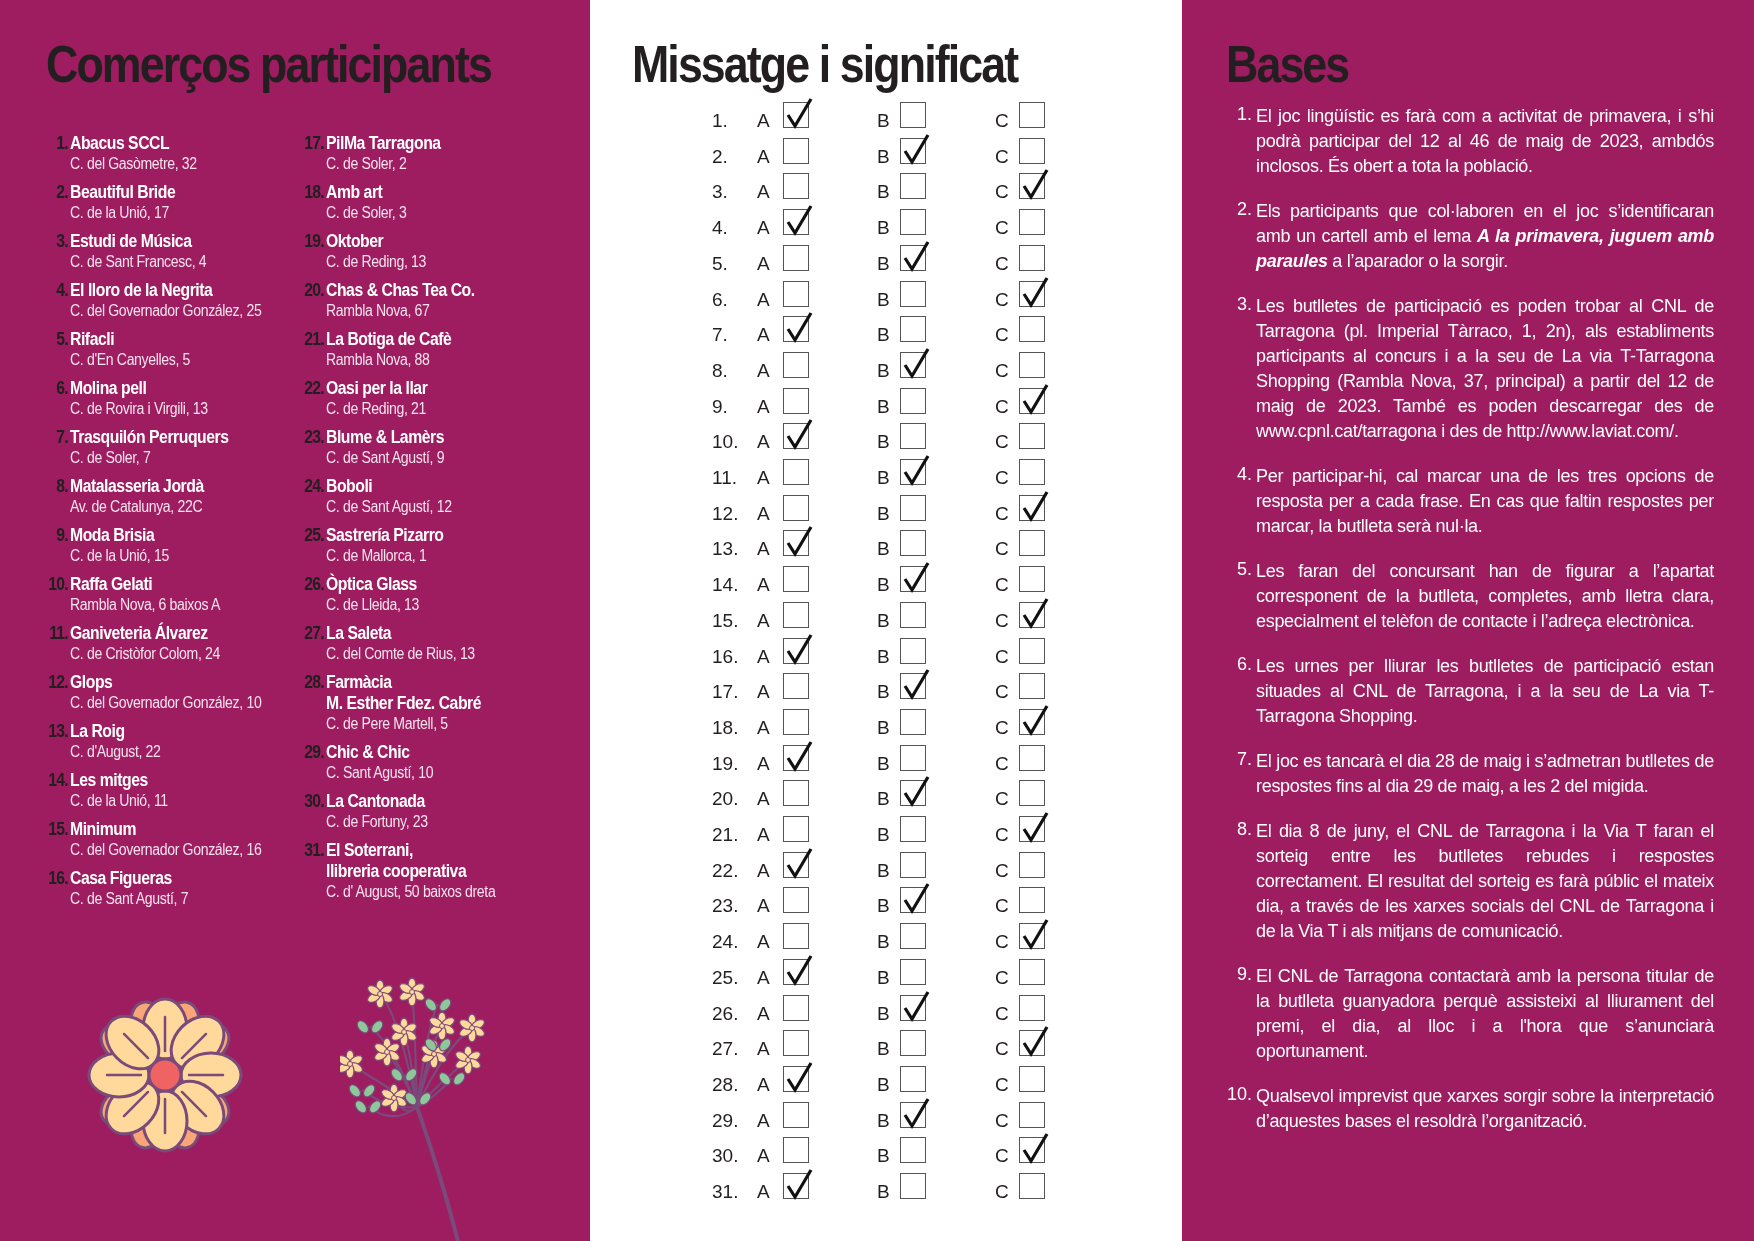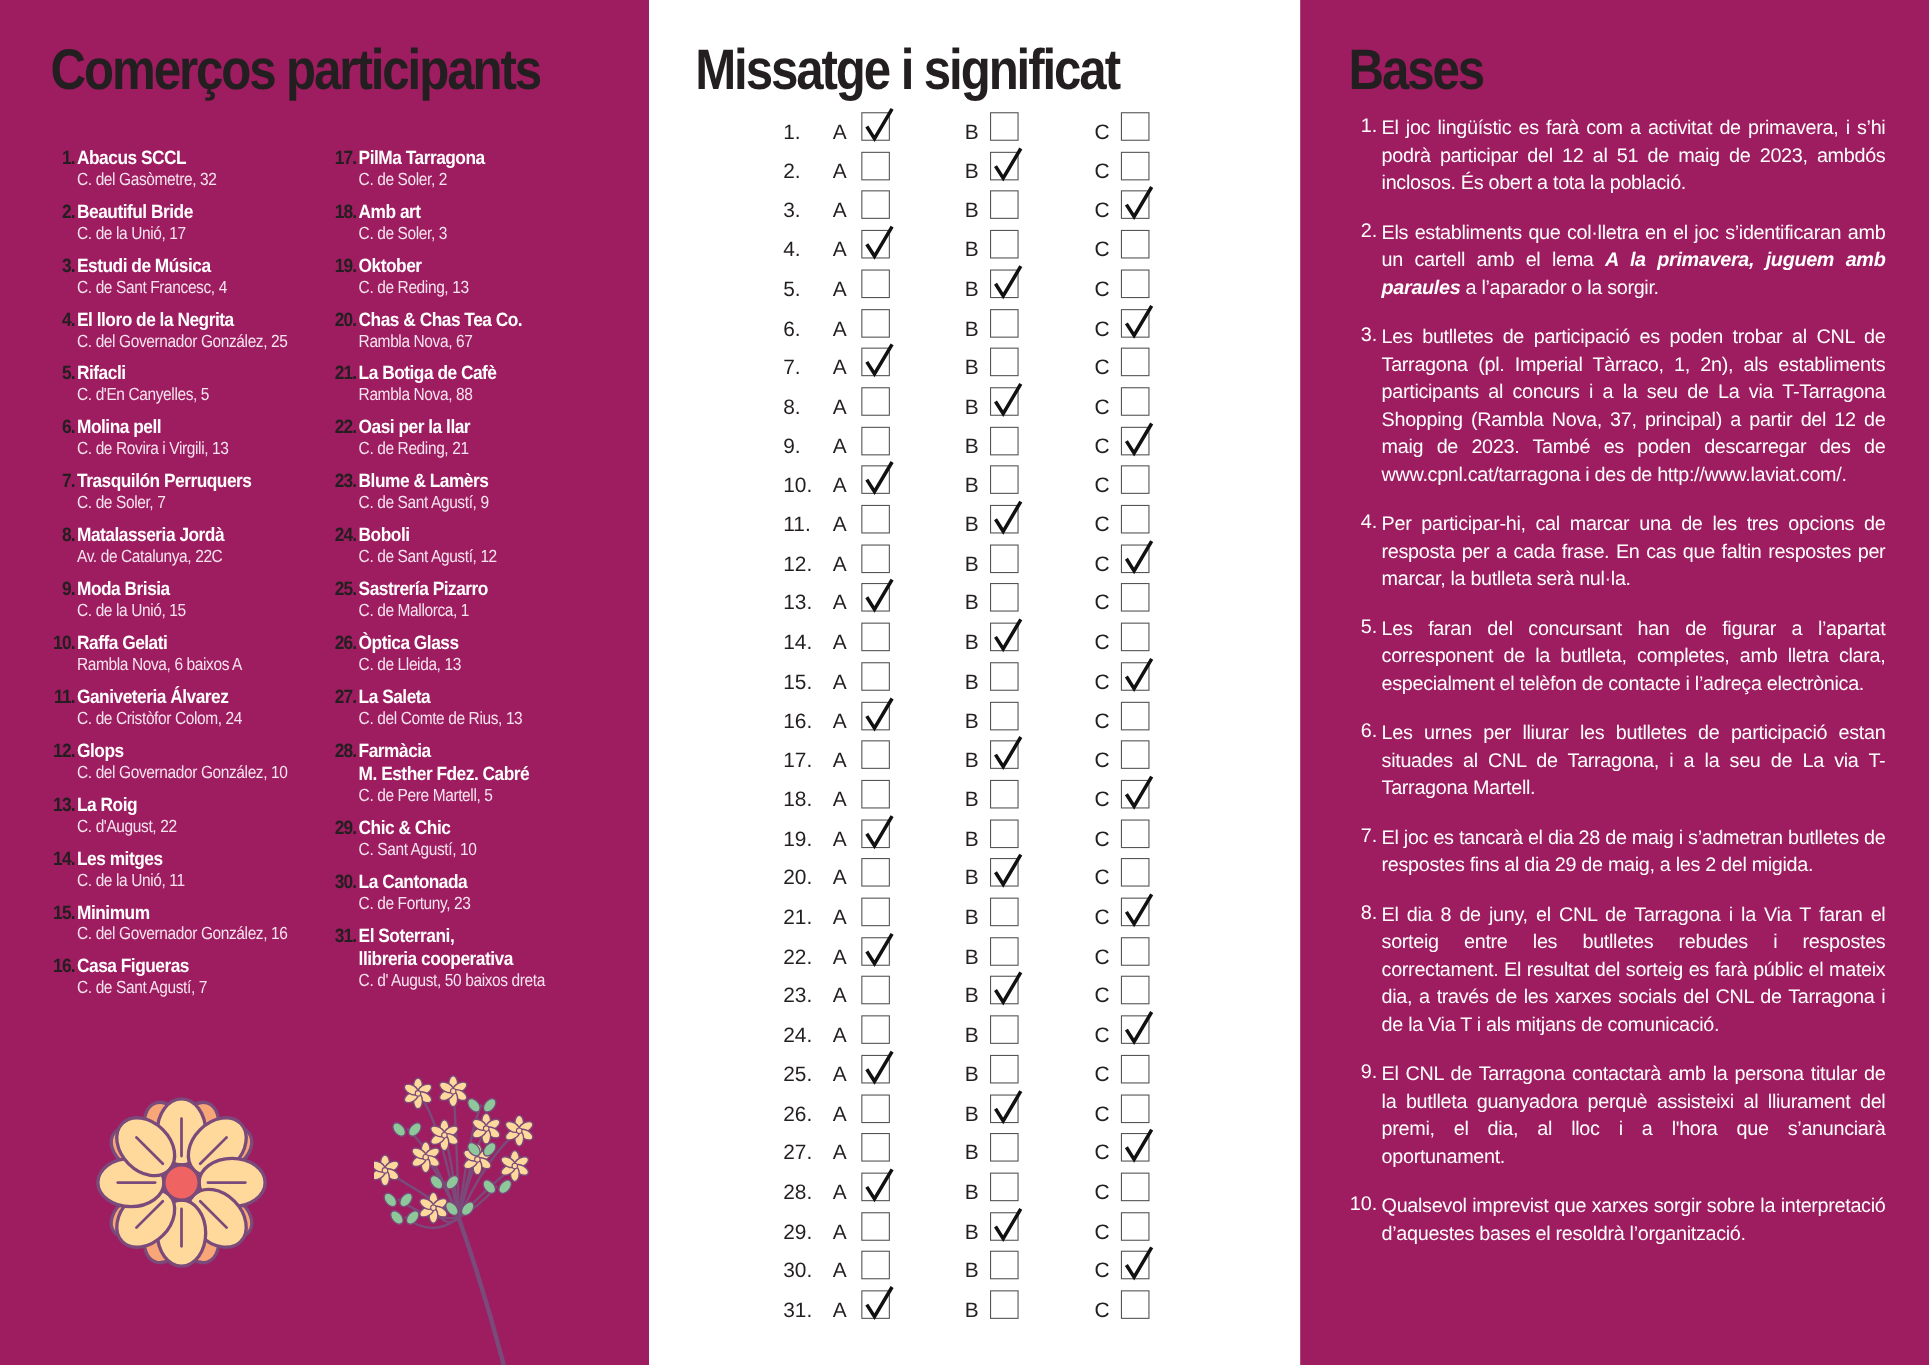--- a/index.html
+++ b/index.html
@@ -837,41 +837,41 @@
       </div>
     </div>
 </div>
 
 <div class="panel panel-right">
   <div class="title" style="left:44px; top:38px;">Bases</div>
 </div>
 <div class="bases" id="bases">
     <div class="base">
       <span class="bnum">1.</span>
-      <span class="btext">El joc lingüístic es farà com a activitat de primavera, i s’hi podrà participar del 12 al 51 de maig de 2023, ambdós inclosos. És obert a tota la població.</span>
+      <span class="btext">El joc lingüístic es farà com a activitat de primavera, i s’hi podrà participar del 12 al 46 de maig de 2023, ambdós inclosos. És obert a tota la població.</span>
     </div>
     <div class="base">
       <span class="bnum">2.</span>
-      <span class="btext"><span>Els establiments que col·lletra en el joc s’identificaran amb un cartell amb el lema </span><b>A la primavera, juguem amb paraules</b><span> a l’aparador o la sorgir.</span></span>
+      <span class="btext"><span>Els participants que col·laboren en el joc s’identificaran amb un cartell amb el lema </span><b>A la primavera, juguem amb paraules</b><span> a l’aparador o la sorgir.</span></span>
     </div>
     <div class="base">
       <span class="bnum">3.</span>
       <span class="btext">Les butlletes de participació es poden trobar al CNL de Tarragona (pl. Imperial Tàrraco, 1, 2n), als establiments participants al concurs i a la seu de La via T-Tarragona Shopping (Rambla Nova, 37, principal) a partir del 12 de maig de 2023. També es poden descarregar des de www.cpnl.cat/tarragona i des de http://www.laviat.com/.</span>
     </div>
     <div class="base">
       <span class="bnum">4.</span>
       <span class="btext">Per participar-hi, cal marcar una de les tres opcions de resposta per a cada frase. En cas que faltin respostes per marcar, la butlleta serà nul·la.</span>
     </div>
     <div class="base">
       <span class="bnum">5.</span>
       <span class="btext">Les faran del concursant han de figurar a l’apartat corresponent de la butlleta, completes, amb lletra clara, especialment el telèfon de contacte i l’adreça electrònica.</span>
     </div>
     <div class="base">
       <span class="bnum">6.</span>
-      <span class="btext">Les urnes per lliurar les butlletes de participació estan situades al CNL de Tarragona, i a la seu de La via T-Tarragona Martell.</span>
+      <span class="btext">Les urnes per lliurar les butlletes de participació estan situades al CNL de Tarragona, i a la seu de La via T-Tarragona Shopping.</span>
     </div>
     <div class="base">
       <span class="bnum">7.</span>
       <span class="btext">El joc es tancarà el dia 28 de maig i s’admetran butlletes de respostes fins al dia 29 de maig, a les 2 del migida.</span>
     </div>
     <div class="base">
       <span class="bnum">8.</span>
       <span class="btext">El dia 8 de juny, el CNL de Tarragona i la Via T faran el sorteig entre les butlletes rebudes i respostes correctament. El resultat del sorteig es farà públic el mateix dia, a través de les xarxes socials del CNL de Tarragona i de la Via T i als mitjans de comunicació.</span>
     </div>
     <div class="base">

